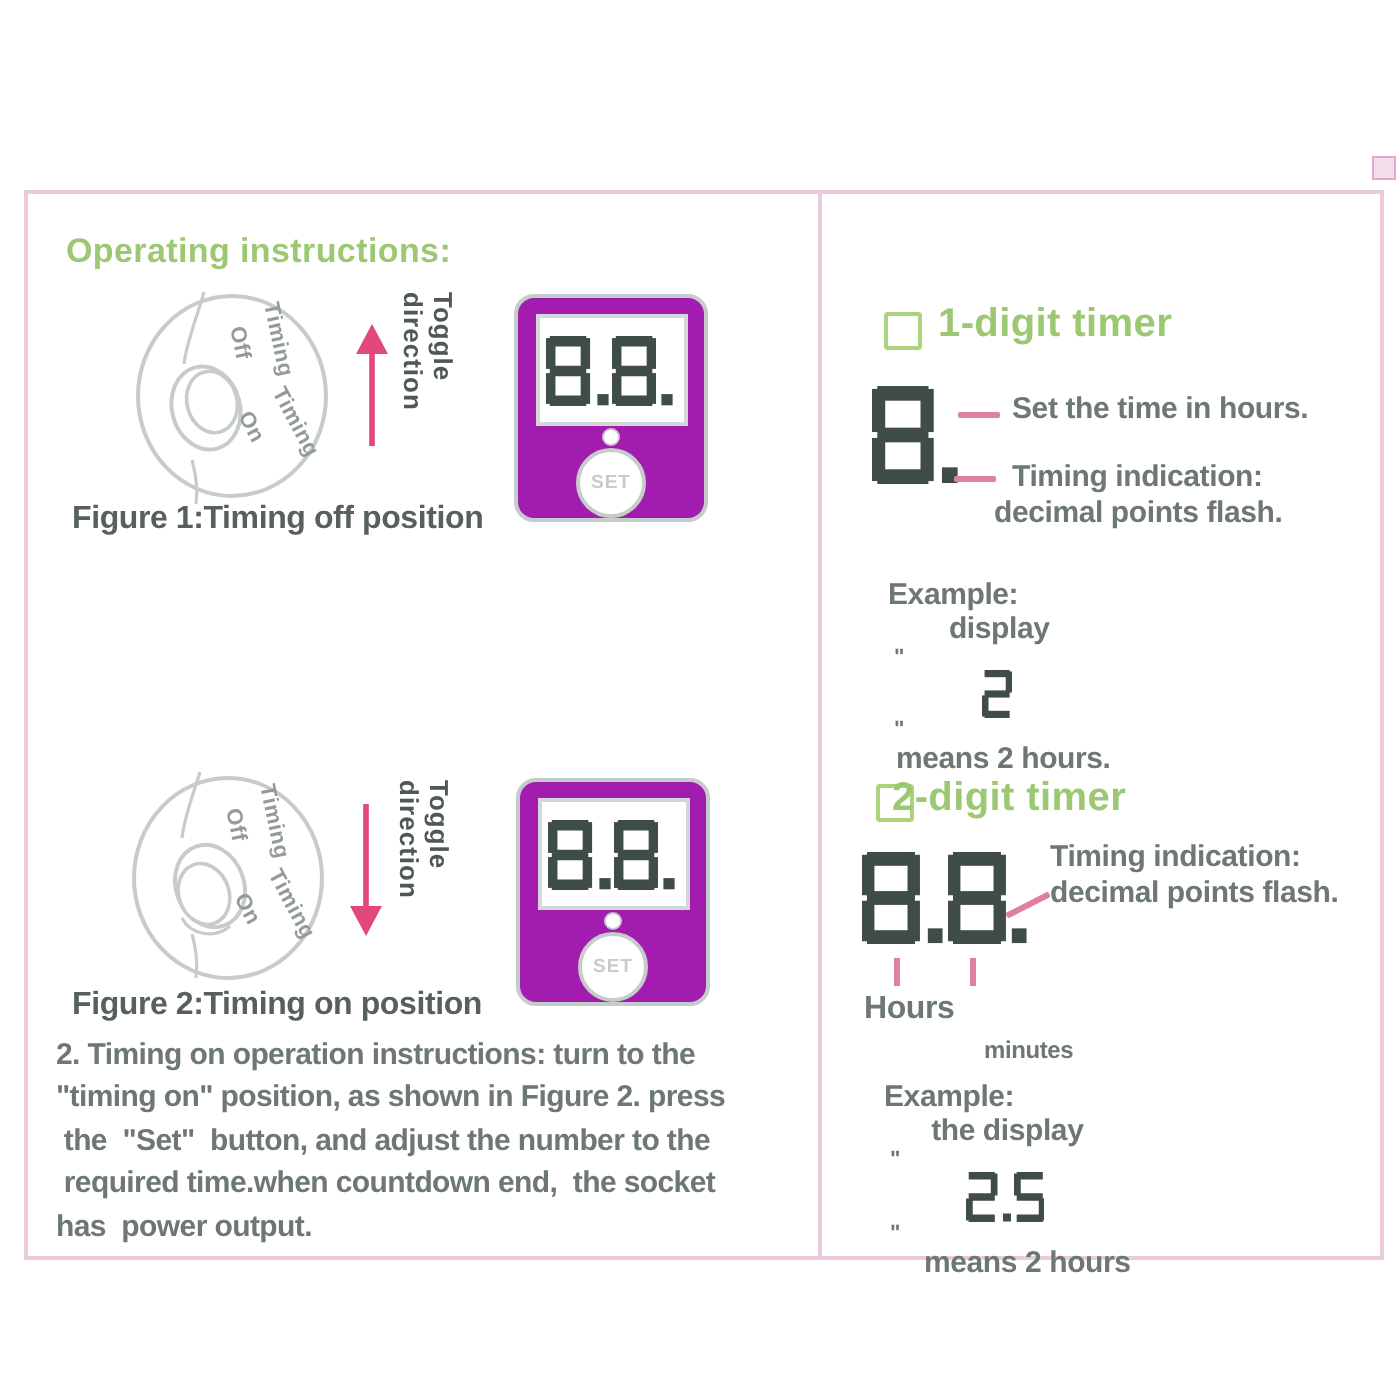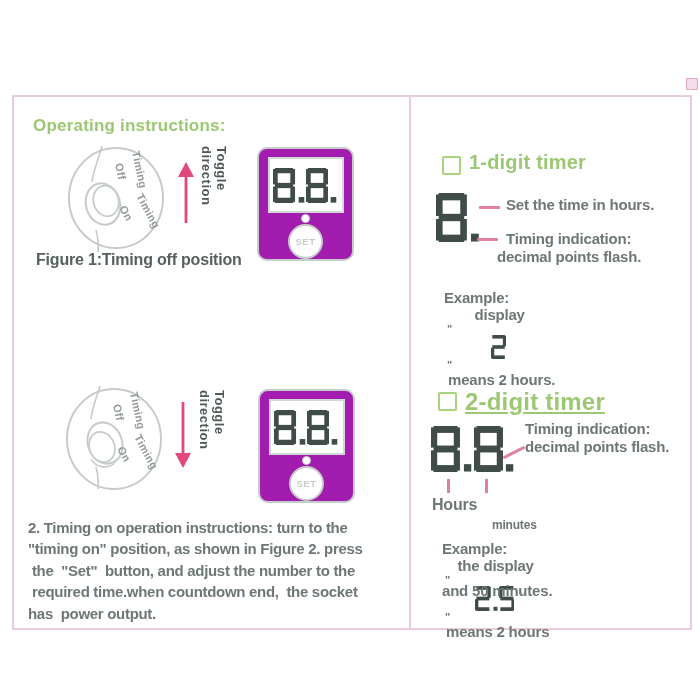--- a/index.html
+++ b/index.html
@@ -142,20 +142,21 @@
           </svg>
           <svg width="7" height="35" viewBox="0 0 20 100" preserveAspectRatio="none" style="margin-right:1.4000000000000001px">
             <rect x="2" y="83" width="16" height="16" fill="#404c49"></rect>
           </svg>
         </span>
     </div>
     <div class="led"></div>
     <div class="setbtn">SET</div>
   </div>
 
+  <div class="abs caption" style="left:36px;top:494px;">Figure 2:Timing on  position</div>
   <div class="abs body-text" style="left:28px;top:517px;width:376px;">2. Timing on operation instructions: turn to the
 "timing on" position, as shown in Figure 2. press
  the  "Set"  button, and adjust the number to the
  required time.when countdown end,  the socket
 has  power output.</div>
 
   <div class="abs checkbox" style="left:442px;top:156px;width:15px;height:15px;"></div>
   <div class="abs green-head" style="left:469px;top:151px;font-size:20px;">1-digit timer</div>
 
   <span class="abs seg" style="left:436px;top:193px;">
@@ -189,21 +190,21 @@
           <rect x="6" y="42.5" width="58" height="15" fill="#404c49"></rect>
           <rect x="0" y="53" width="15" height="44" fill="#404c49"></rect>
           <rect x="6" y="85" width="58" height="15" fill="#404c49"></rect>
         </svg>
       </span>
     <span class="q">"</span>
     <span style="margin-left:4px;text-align:right;">means 2 hours.</span>
   </div>
 
   <div class="abs checkbox" style="left:438px;top:392px;width:15px;height:15px;"></div>
-  <div class="abs green-head" style="left:465px;top:388px;font-size:24px;text-decoration:underline;">2-digit timer</div>
+  <div class="abs green-head" style="left:446px;top:388px;font-size:20px;">2-digit timer</div>
 
   <span class="abs seg" style="left:431px;top:426px;">
       <svg width="28.98" height="46" viewBox="0 0 70 100" preserveAspectRatio="none" style="margin-right:2.76px">
         <rect x="6" y="0" width="58" height="15" fill="#404c49"></rect>
         <rect x="55" y="3" width="15" height="44" fill="#404c49"></rect>
         <rect x="55" y="53" width="15" height="44" fill="#404c49"></rect>
         <rect x="6" y="85" width="58" height="15" fill="#404c49"></rect>
         <rect x="0" y="53" width="15" height="44" fill="#404c49"></rect>
         <rect x="0" y="3" width="15" height="44" fill="#404c49"></rect>
         <rect x="6" y="42.5" width="58" height="15" fill="#404c49"></rect>
@@ -250,17 +251,16 @@
         </svg>
         <svg width="15.75" height="25" viewBox="0 0 70 100" preserveAspectRatio="none" style="margin-right:1.5px">
           <rect x="6" y="0" width="58" height="15" fill="#404c49"></rect>
           <rect x="0" y="3" width="15" height="44" fill="#404c49"></rect>
           <rect x="6" y="42.5" width="58" height="15" fill="#404c49"></rect>
           <rect x="55" y="53" width="15" height="44" fill="#404c49"></rect>
           <rect x="6" y="85" width="58" height="15" fill="#404c49"></rect>
         </svg>
       </span>
     <span class="q">"</span>
-    <span style="margin-left:4px;">means 2 hours</span>
-  </div>
-  <div class="abs note" style="left:442px;top:582px;">and 50 minutes.</div>
+    <span style="margin-left:20px;">means 2 hours</span>
+  </div>
 
 </div>
 
 </body></html>

